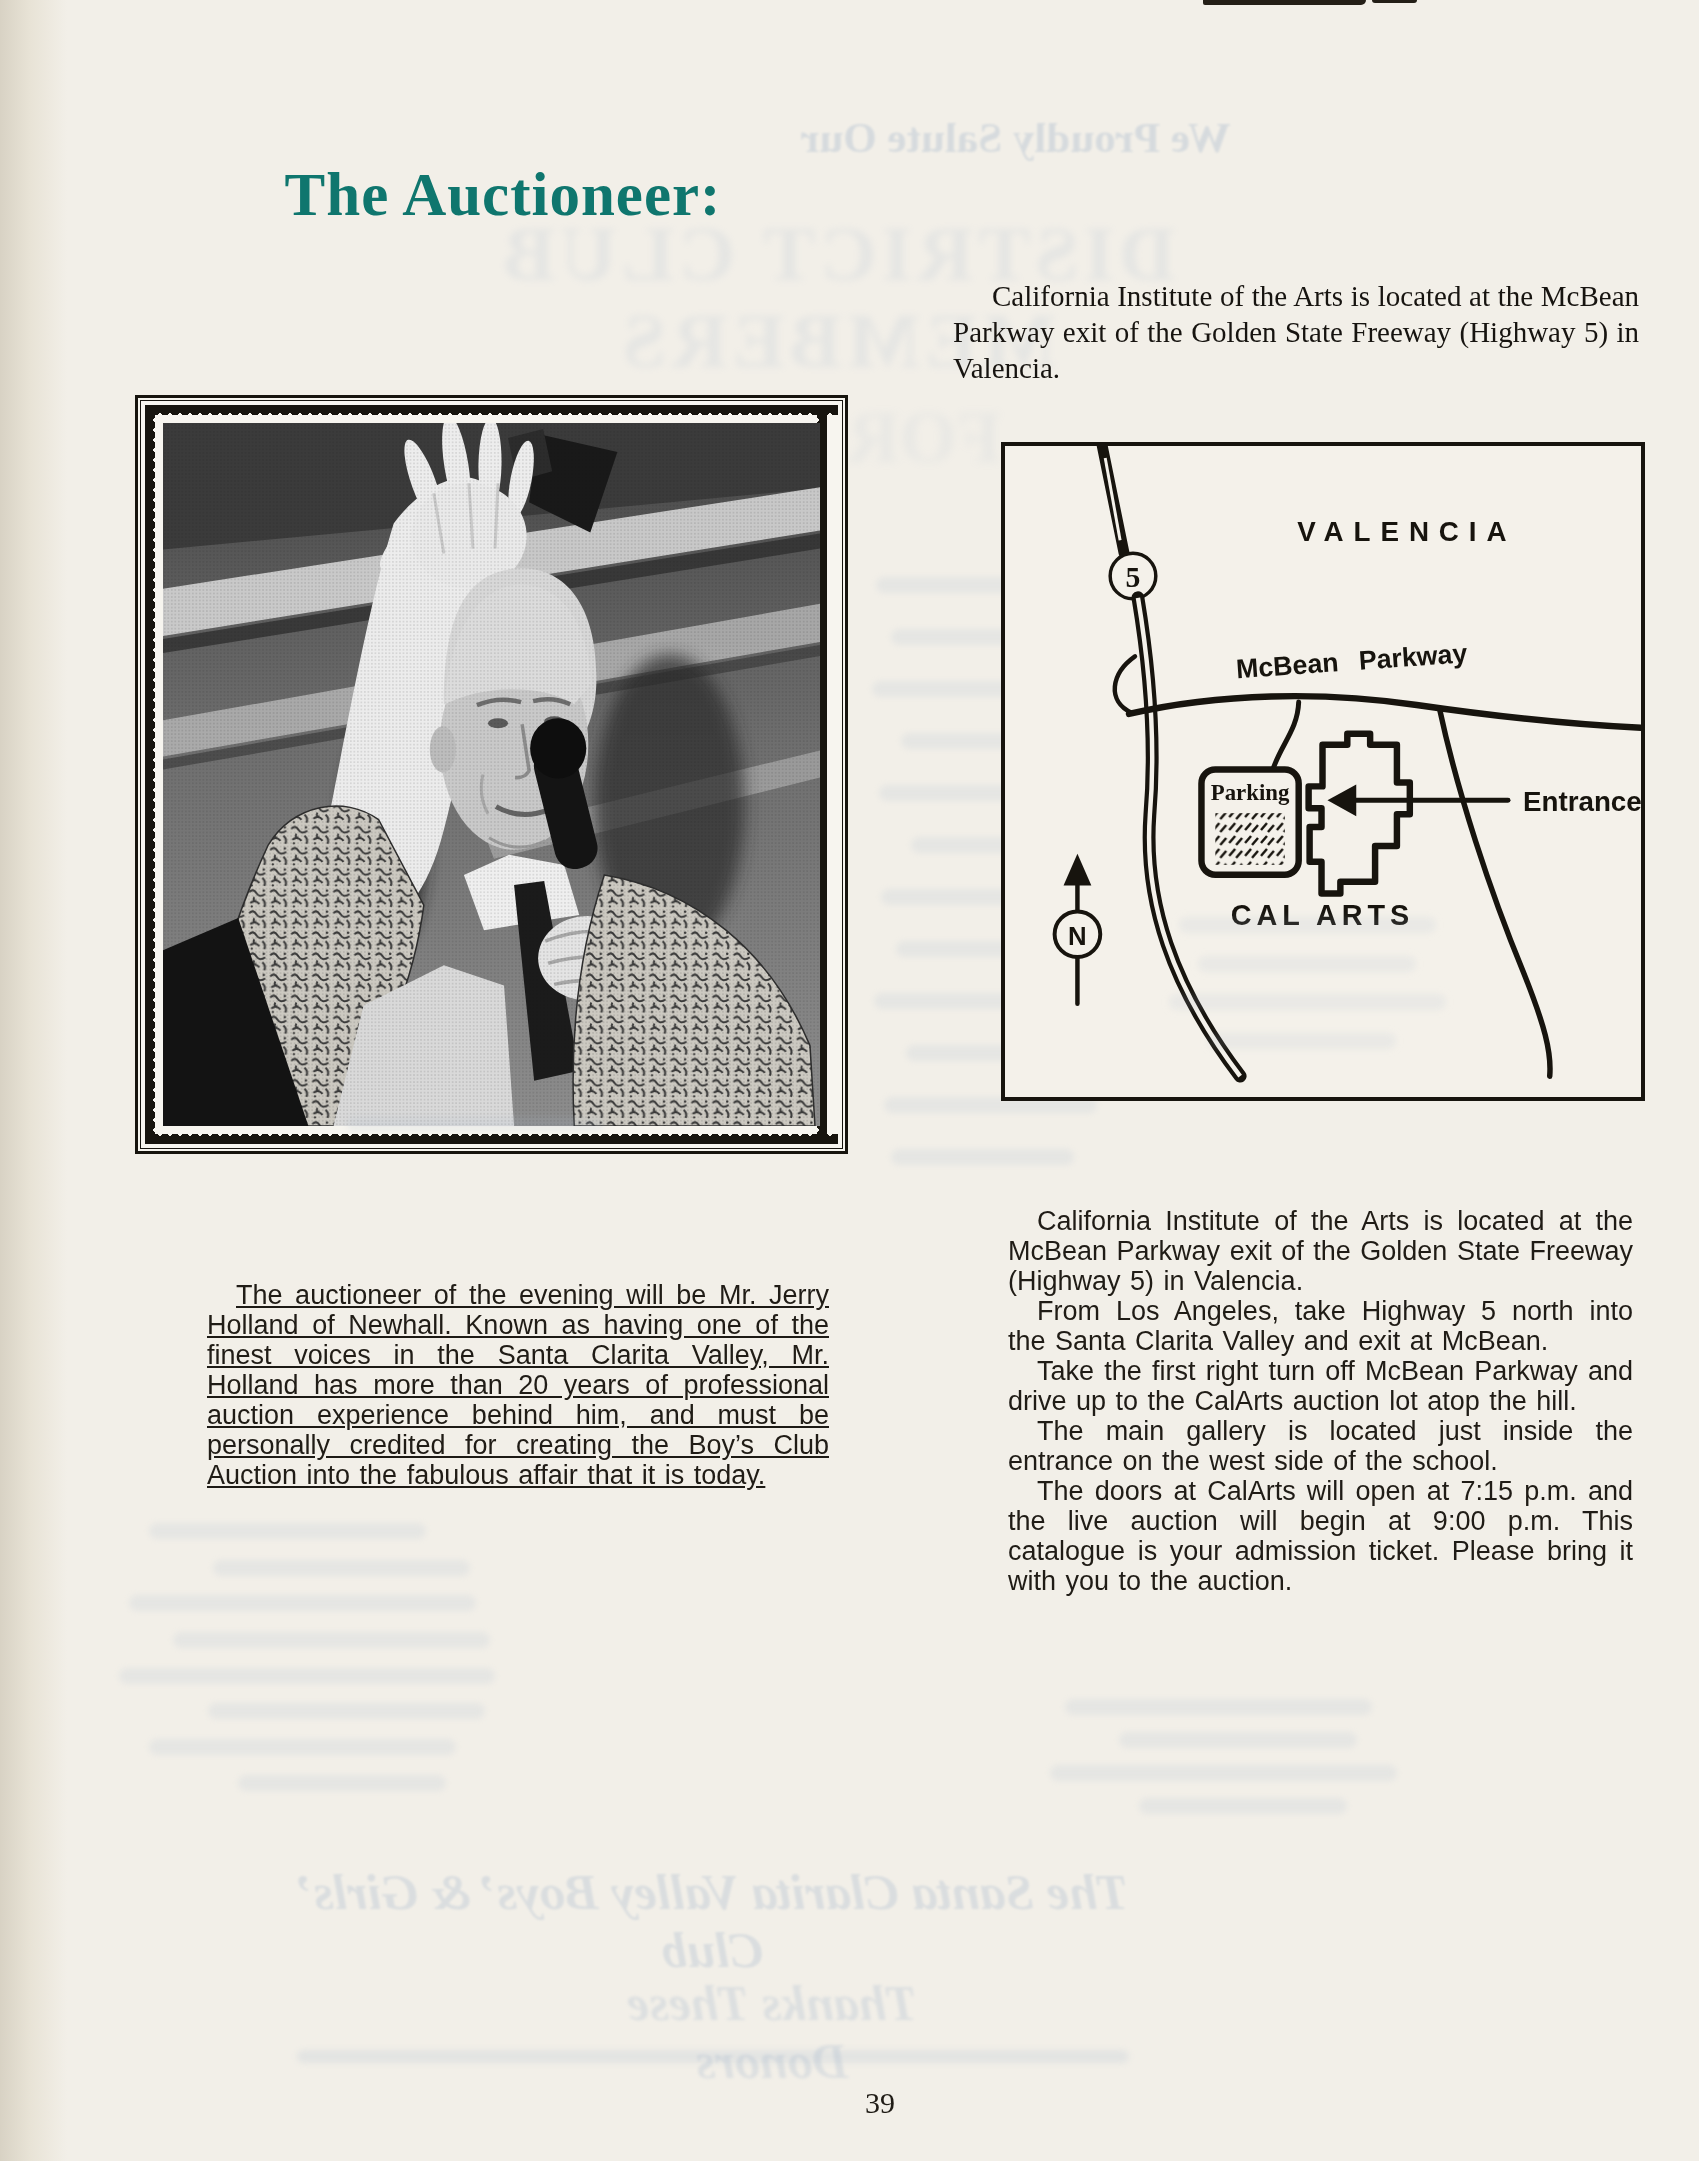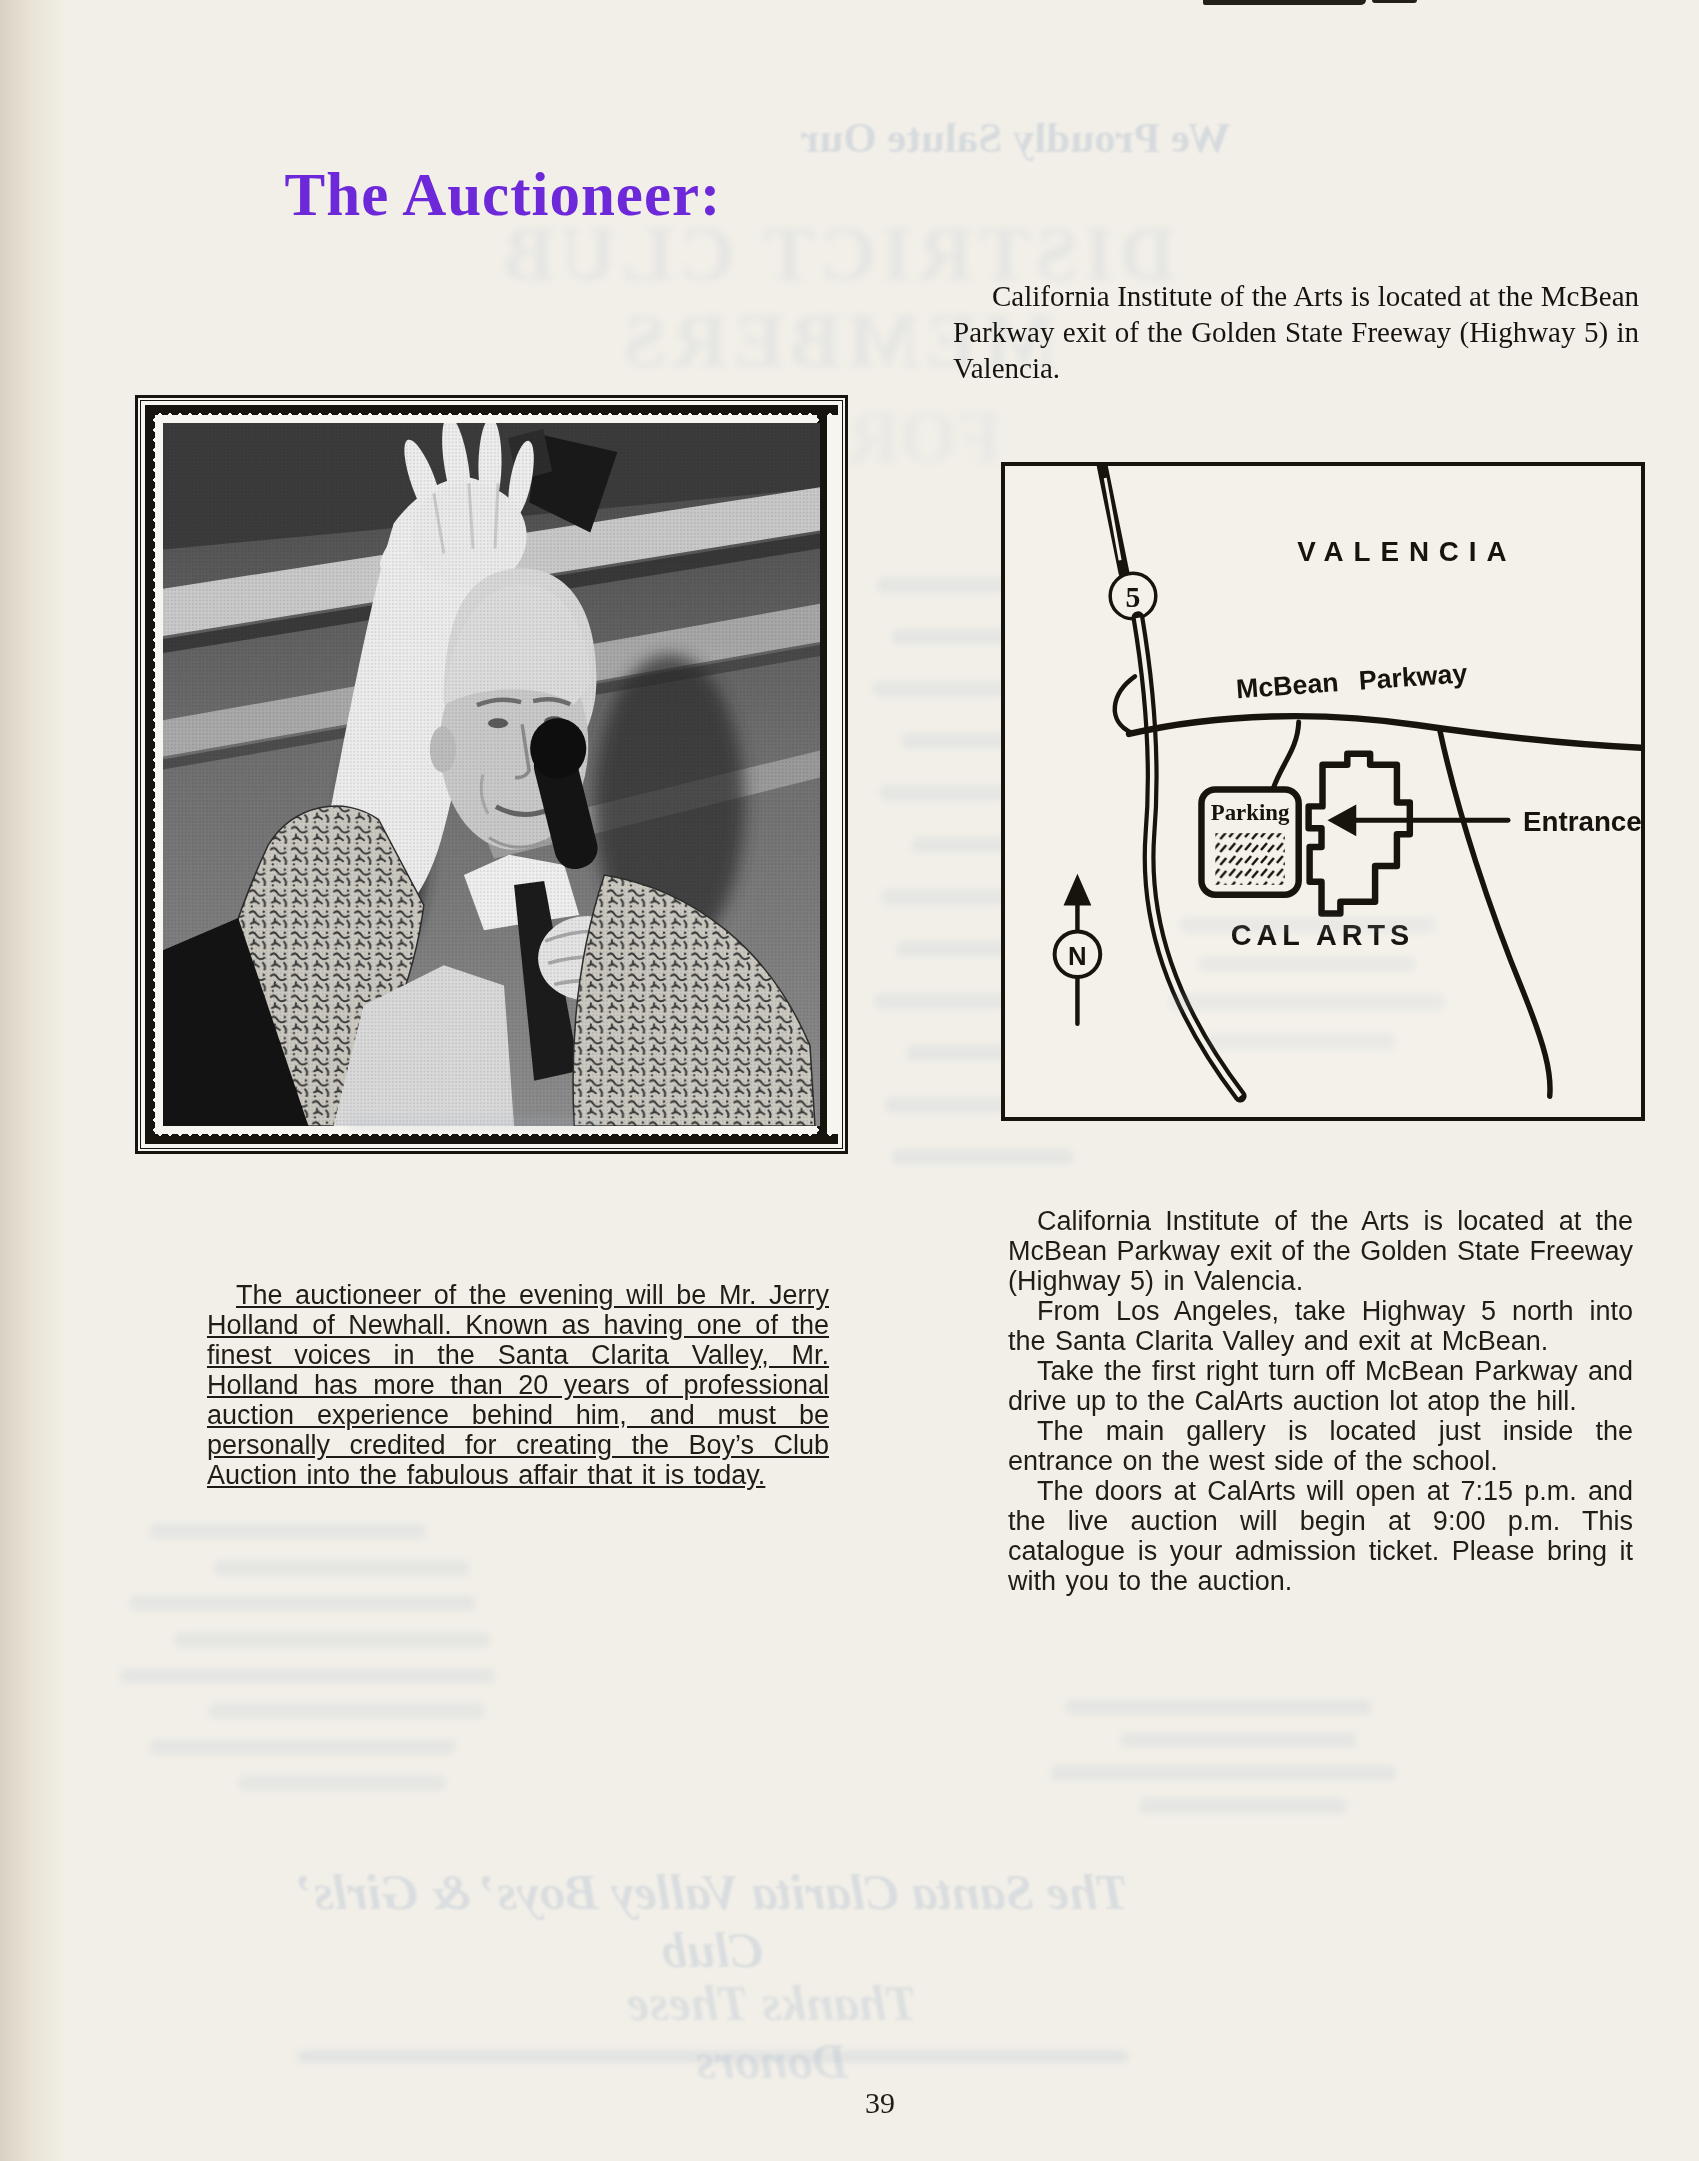--- a/index.html
+++ b/index.html
@@ -14,21 +14,21 @@
   .bleed,.bleed-over{pointer-events:none;}
   .bleed{z-index:0;}
   .bleed-over{z-index:3;}
   .mirror{transform:scaleX(-1);}
   .bt{position:absolute;color:#9db1c9;font-family:"Liberation Serif",serif;font-weight:700;text-align:center;}
   .smudge{position:absolute;height:16px;background:#a6b8cc;opacity:.16;filter:blur(3px);border-radius:8px;}
   .smudge.mul{mix-blend-mode:multiply;}
   
   .layer{position:absolute;inset:0;z-index:1;}
   .headline{font-family:"Liberation Serif",serif;font-weight:700;font-size:61px;line-height:1;
-            letter-spacing:1px;color:#6d28d9;text-align:center;}
+            letter-spacing:1px;color:#0f766e;text-align:center;}
   .h-left{left:149px;top:164px;width:708px;}
   .h-left .l2{margin-top:28px;}
   .h-right{left:932px;top:164px;width:707px;}
   .intro{left:953px;top:278px;width:686px;font-family:"Liberation Serif",serif;font-size:29px;
          line-height:36px;text-align:justify;text-indent:39px;color:#171410;}
   .body-col p{margin:0;font-size:27px;line-height:30px;text-align:justify;text-indent:29px;
               color:#201c16;word-spacing:2px;}
   .body-left{left:207px;top:1280px;width:622px;text-decoration:underline;}
   .body-right{left:1008px;top:1206px;width:625px;}
   .pageno{left:30px;top:2086px;width:1700px;text-align:center;font-family:"Liberation Serif",serif;
@@ -48,21 +48,21 @@
   .zz.l{left:17.3px;
     background-image:linear-gradient(135deg,transparent 5px,#17140e 0),linear-gradient(-135deg,transparent 5px,#17140e 0);
     background-size:10px 10px;}
   .zz.r{left:689px;
     background-image:linear-gradient(45deg,transparent 5px,#17140e 0),linear-gradient(-45deg,transparent 5px,#17140e 0);
     background-size:10px 10px;}
   .photo-canvas{position:absolute;inset:25px;background:#777;}
   .photo-canvas svg{width:100%;height:100%;display:block;}
   
   .map-frame{left:1001px;top:442px;width:644px;height:659px;border:4.5px solid #17140e;
-             background:#f4f1ea;box-sizing:border-box;margin-top:20px;}
+             background:#f4f1ea;box-sizing:border-box;}
   .map-frame svg{width:100%;height:100%;display:block;}
   .map-sans{font-family:"Liberation Sans",sans-serif;font-weight:700;fill:#17140e;}
   .map-serif{font-family:"Liberation Serif",serif;font-weight:700;fill:#17140e;}
   .ln{stroke:#17140e;stroke-linecap:round;stroke-linejoin:round;fill:none;}
 </style>
 </head>
 <body>
 
 <div id="page">
 

